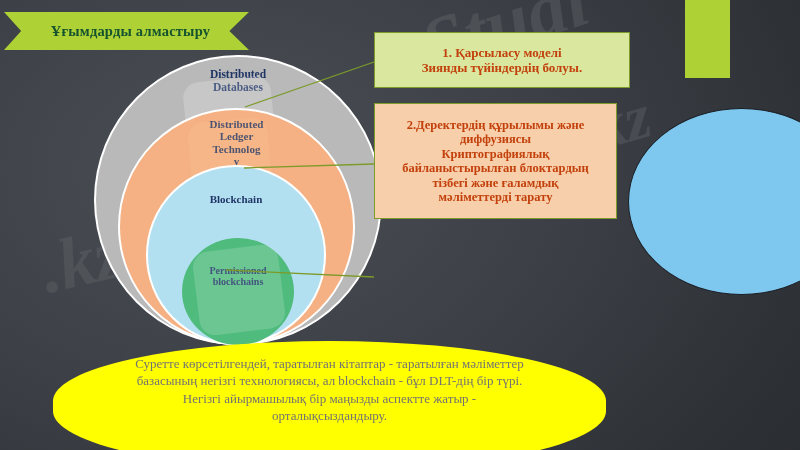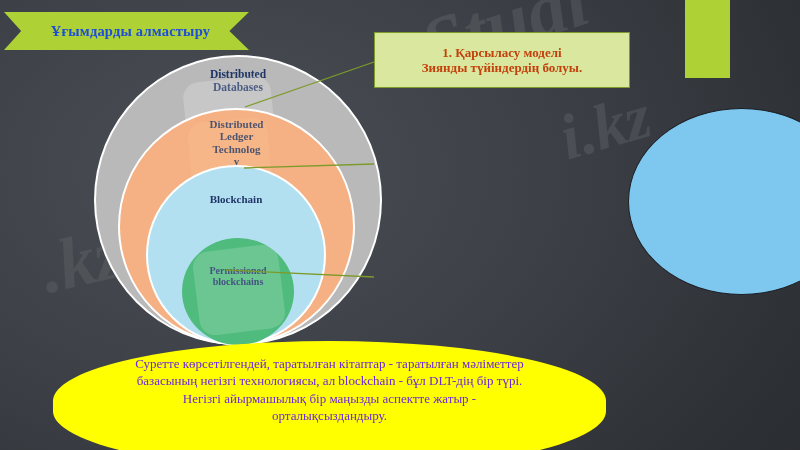--- a/index.html
+++ b/index.html
@@ -55,21 +55,21 @@
     position: absolute;
     left: 4px; top: 12px;
     width: 245px; height: 38px;
     background: #aed136;
     clip-path: polygon(0 0, 100% 0, 92% 50%, 100% 100%, 0 100%, 7% 50%);
     display: flex;
     align-items: center;
     justify-content: center;
   }
   .ribbon-text {
-    color: #1d4ed8;
+    color: #14532d;
     font-weight: bold;
     font-size: 14.5px;
     letter-spacing: .2px;
     padding-left: 8px;
   }
 
   
   .circ {
     position: absolute;
     border-radius: 50%;
@@ -170,21 +170,21 @@
     background: #ffff00;
     border-radius: 50% / 46%;
     display: flex;
     align-items: flex-start;
     justify-content: center;
   }
   .yellow-text {
     margin-top: 14px;
     width: 480px;
     text-align: center;
-    color: #6d28d9;
+    color: #737373;
     font-size: 13px;
     line-height: 1.33;
   }
 </style>
 </head>
 <body>
 
 <div id="slide">
 
   <div class="wm wm-a">Studi</div>
@@ -221,18 +221,21 @@
 
   <svg class="lines" viewBox="0 0 800 450" xmlns="http://www.w3.org/2000/svg">
     <line x1="245" y1="107" x2="374" y2="62" stroke="#7d9b2b" stroke-width="1.3"></line>
     <line x1="244" y1="168" x2="374" y2="164" stroke="#7d9b2b" stroke-width="1.3"></line>
     <line x1="226" y1="270" x2="374" y2="277" stroke="#7d9b2b" stroke-width="1.3"></line>
   </svg>
 
   <div class="box box-1">
     <div>1. Қарсыласу моделі<br>Зиянды түйіндердің болуы.</div>
   </div>
+  <div class="box box-2">
+    <div>2.Деректердің құрылымы және<br>диффузиясы<br>Криптографиялық<br>байланыстырылған блоктардың<br>тізбегі және ғаламдық<br>мәліметтерді тарату</div>
+  </div>
 
   <div class="yellow-oval">
     <div class="yellow-text">Суретте көрсетілгендей, таратылған кітаптар - таратылған мәліметтер<br>базасының негізгі технологиясы, ал blockchain - бұл DLT-дің бір түрі.<br>Негізгі айырмашылық бір маңызды аспектте жатыр -<br>орталықсыздандыру.</div>
   </div>
 
 </div>
 
 </body></html>

